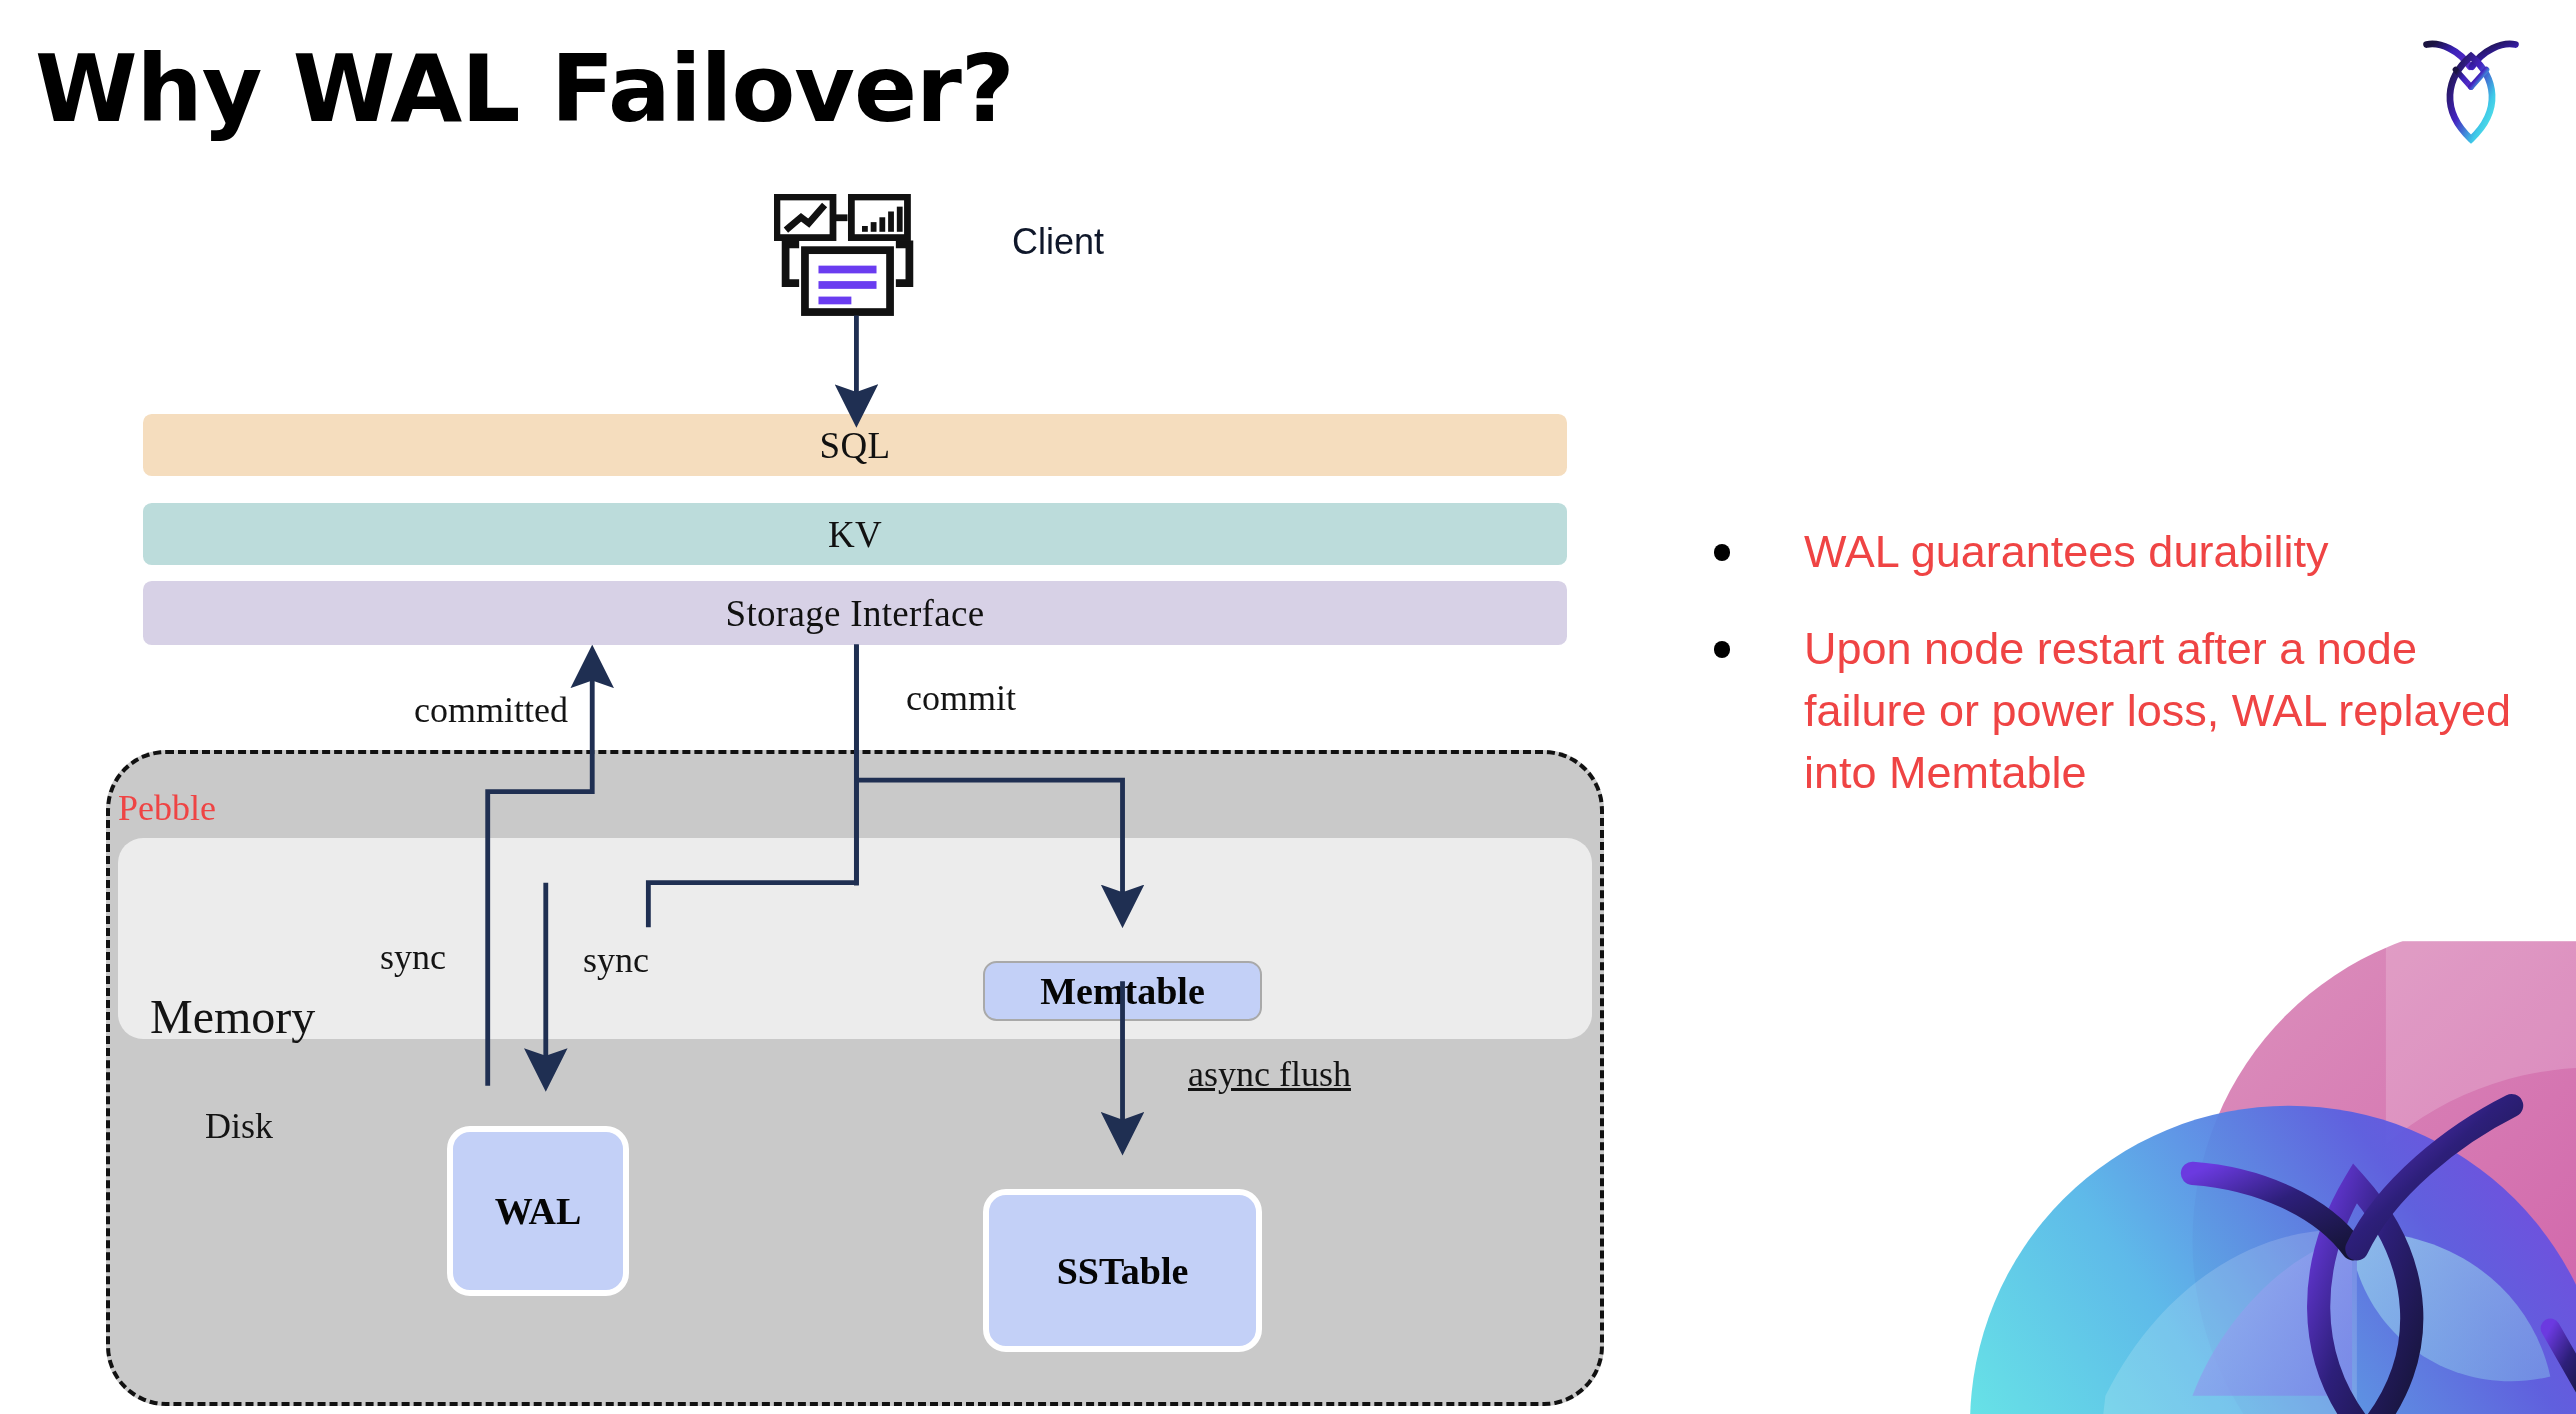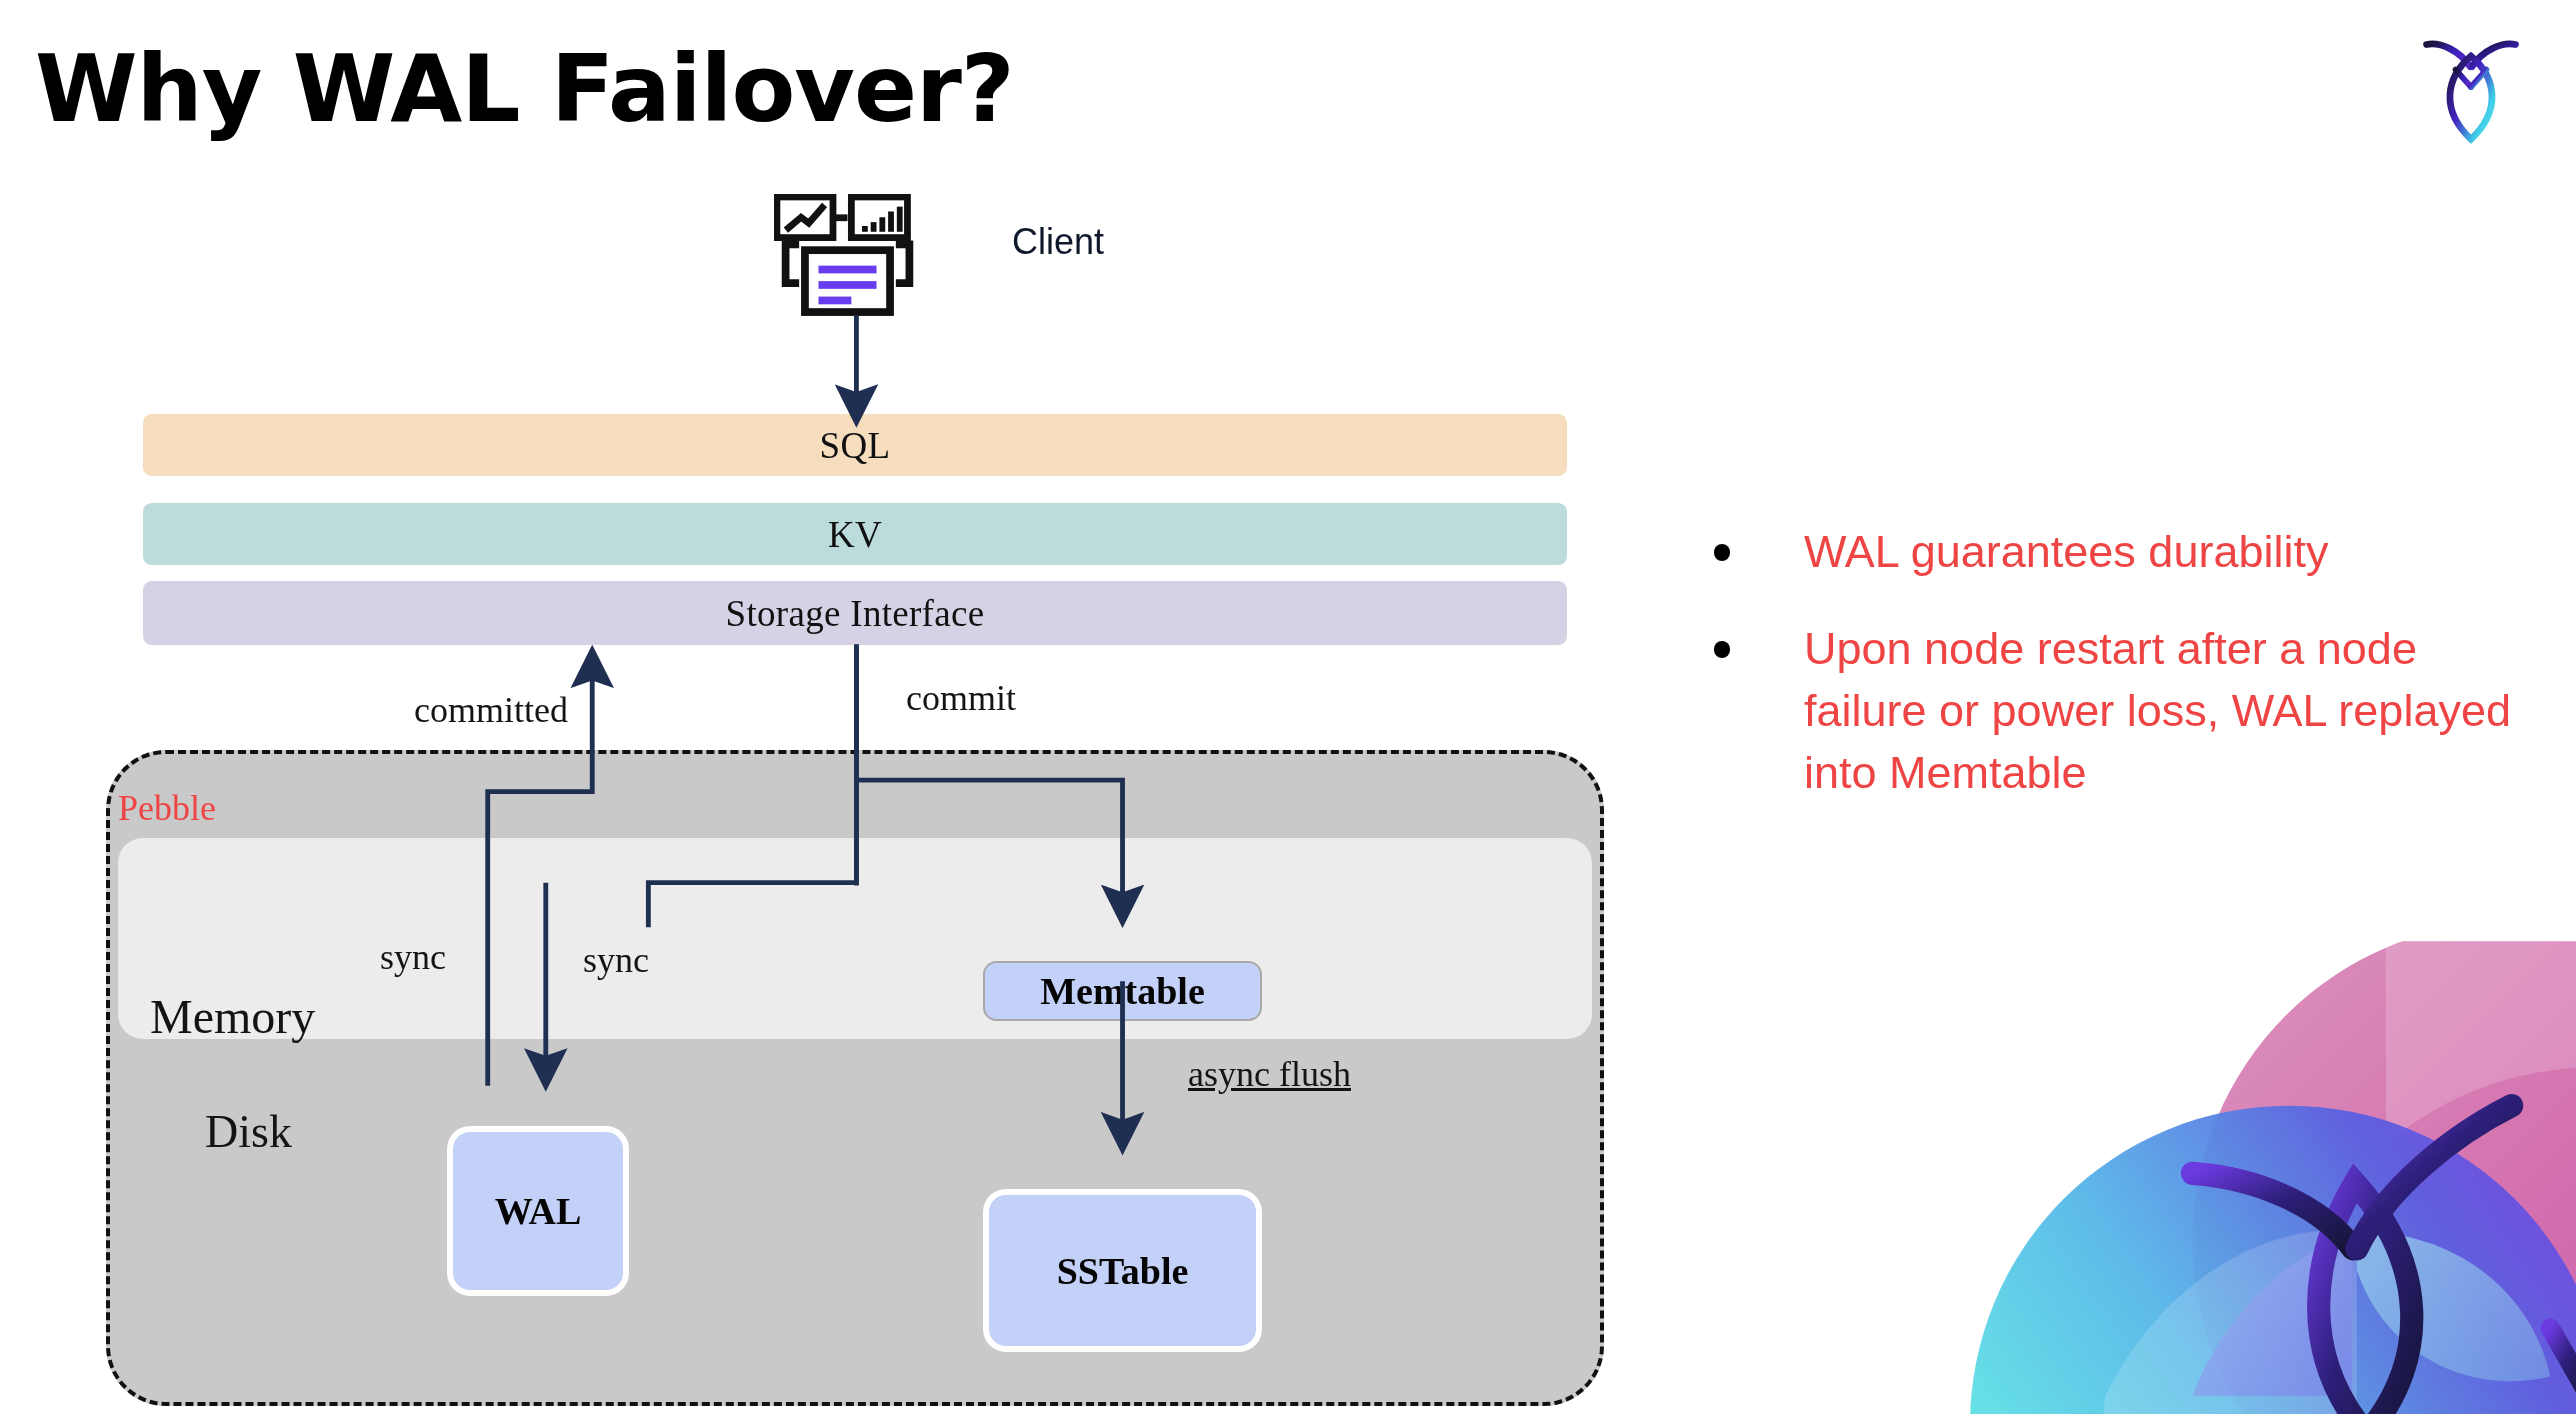--- a/index.html
+++ b/index.html
@@ -132,21 +132,21 @@
     top: 989px;
     font-family: "Liberation Serif", serif;
     font-size: 48px;
     color: #141414;
   }
   #disk-label {
     position: absolute;
     left: 205px;
     top: 1105px;
     font-family: "Liberation Serif", serif;
-    font-size: 46px;
+    font-size: 36px;
     color: #141414;
   }
 
   
   .node-box {
     position: absolute;
     background: #c3d0f7;
     display: flex;
     align-items: center;
     justify-content: center;

